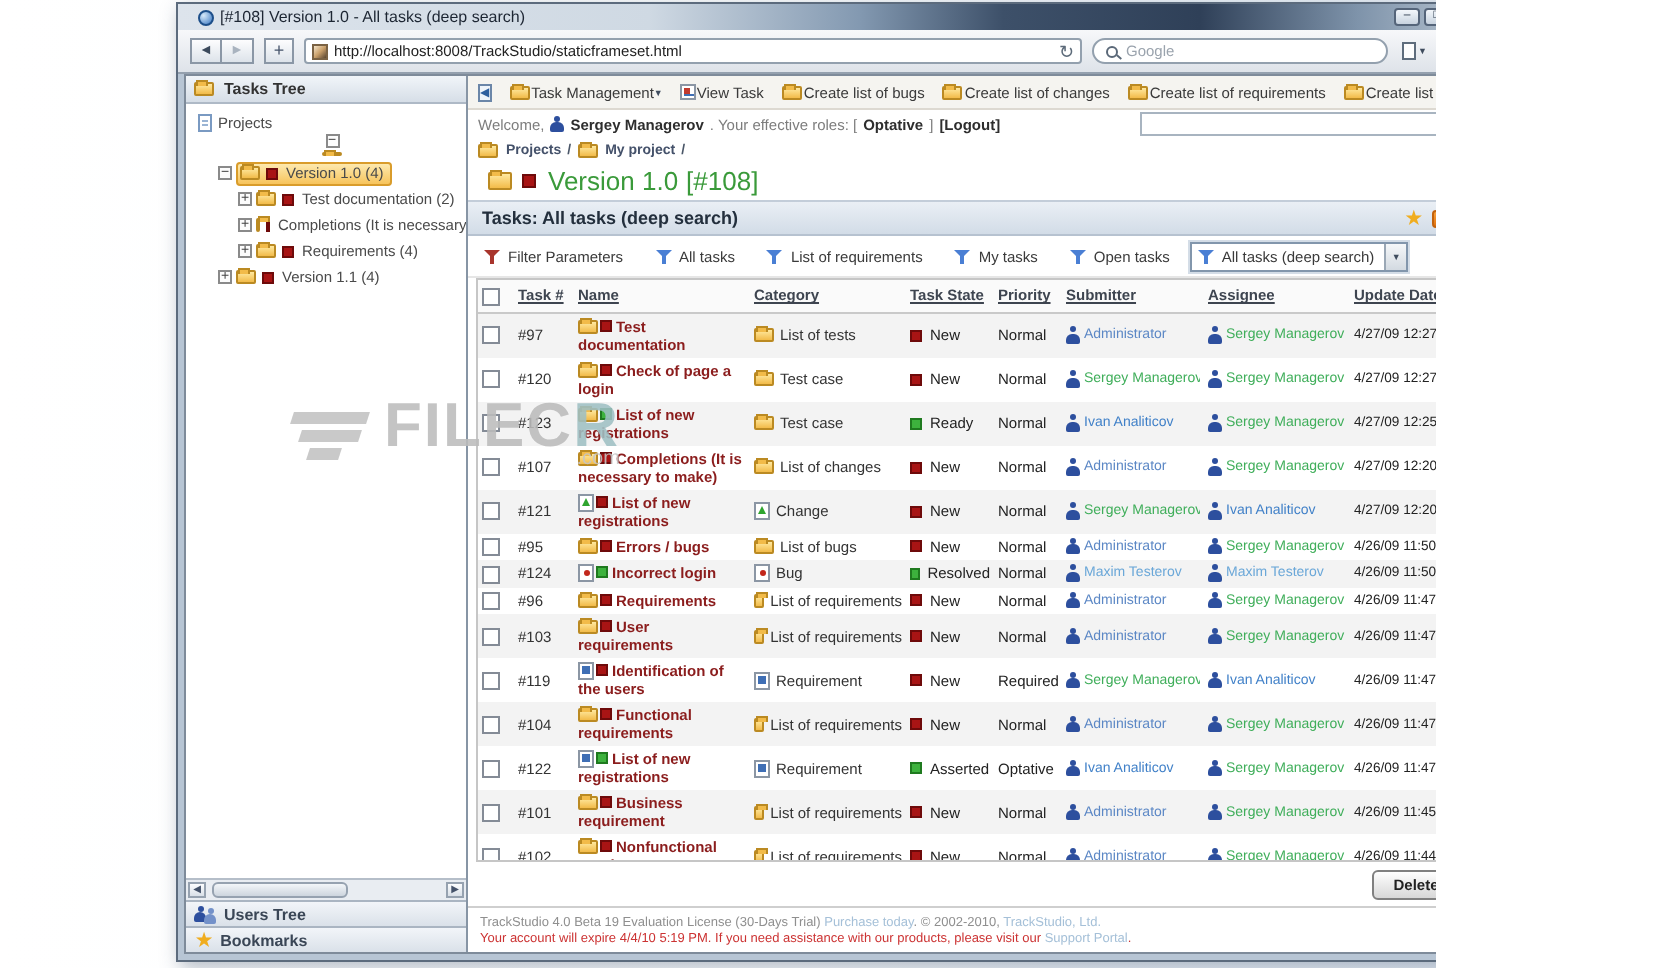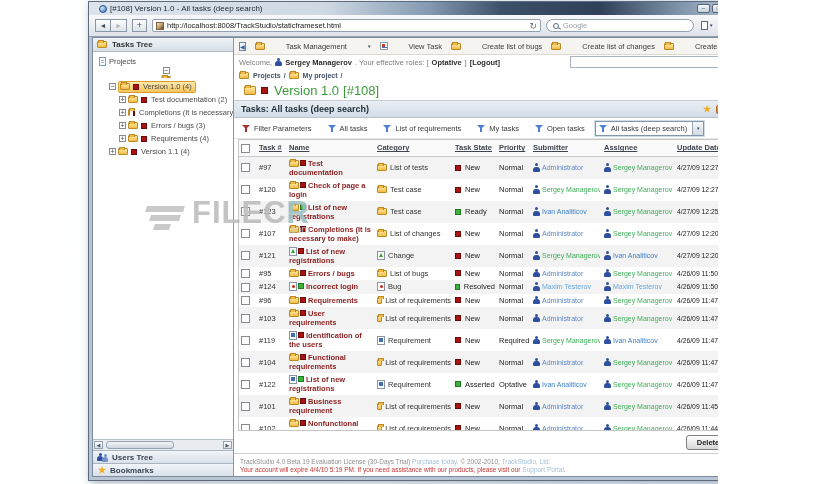--- a/index.html
+++ b/index.html
@@ -68,21 +68,21 @@
   .accordion { flex:none; height:13px; display:flex; align-items:center; gap:4px; padding:0 5px;
     background:linear-gradient(#f2f5f9,#dae1e9); border-top:1px solid #aab5c2; font-size:8px; font-weight:bold; color:#3a4656; }
   .users-icon { position:relative; width:10px; height:9px; flex:none; }
   .users-icon i { position:absolute; display:block; }
   .star { color:#f0ad1f; font-size:9px; line-height:9px; }
 
   
   .main { flex:1; display:flex; flex-direction:column; min-width:0; background:#fff; }
   .app-toolbar { flex:none; height:17px; display:flex; align-items:center; gap:9px; padding:0 5px;
     background:#f5f4f0; border-bottom:1px solid #ddd9d1; font-size:7.5px; color:#3a3a3a; white-space:nowrap; overflow:hidden; }
-  .app-tb-item { display:flex; align-items:center; gap:20px; cursor:pointer; }
+  .app-tb-item { display:flex; align-items:center; gap:0; cursor:pointer; }
   .collapse-icon { width:9px; height:9px; border:1px solid #6b86a8; background:#eef4fa; font-size:6px; line-height:8px; text-align:center; color:#2d5f9e; }
   .view-icon { width:8px; height:8px; background:#fff; border:1px solid #8b96a4; position:relative; }
   .view-icon::before { content:''; position:absolute; left:1px; top:1px; width:3px; height:3px; background:#c23a2e; }
   .view-icon::after { content:''; position:absolute; left:1px; bottom:1px; width:5px; height:1px; background:#3f6fb5; }
   .welcome { flex:none; height:14px; display:flex; align-items:center; gap:3px; padding:0 5px; font-size:7.5px; color:#7d7d7d; white-space:nowrap; }
   .welcome b { color:#2e2e2e; }
   .app-search { margin-left:auto; width:165px; height:12px; border:1px solid #a8b4c0; background:#fff; display:flex; align-items:center; padding:0 3px; gap:3px; }
   .app-search input { flex:1; border:none; outline:none; font-size:7.5px; background:transparent; font-family:"Liberation Sans",sans-serif; }
   .breadcrumb { flex:none; height:12px; display:flex; align-items:center; gap:3px; padding:0 5px;
     font-size:7px; font-weight:bold; color:#4a5668; }
@@ -231,26 +231,20 @@
                 <div class="tree-item" style="padding-left: 23px;">
                   <span class="expander">+</span>
                   <span class="icn-folder"></span>
                   <span class="sq sq-red"></span>
                   <span class="tree-label">Completions (It is necessary</span>
                 </div>
                 <div class="tree-item" style="padding-left: 23px;">
                   <span class="expander">+</span>
                   <span class="icn-folder"></span>
                   <span class="sq sq-red"></span>
-                  <span class="tree-label">Errors / bugs (3)</span>
-                </div>
-                <div class="tree-item" style="padding-left: 23px;">
-                  <span class="expander">+</span>
-                  <span class="icn-folder"></span>
-                  <span class="sq sq-red"></span>
                   <span class="tree-label">Requirements (4)</span>
                 </div>
                 <div class="tree-item" style="padding-left: 13px;">
                   <span class="expander">+</span>
                   <span class="icn-folder"></span>
                   <span class="sq sq-red"></span>
                   <span class="tree-label">Version 1.1 (4)</span>
                 </div>
               </div>
           </div>

